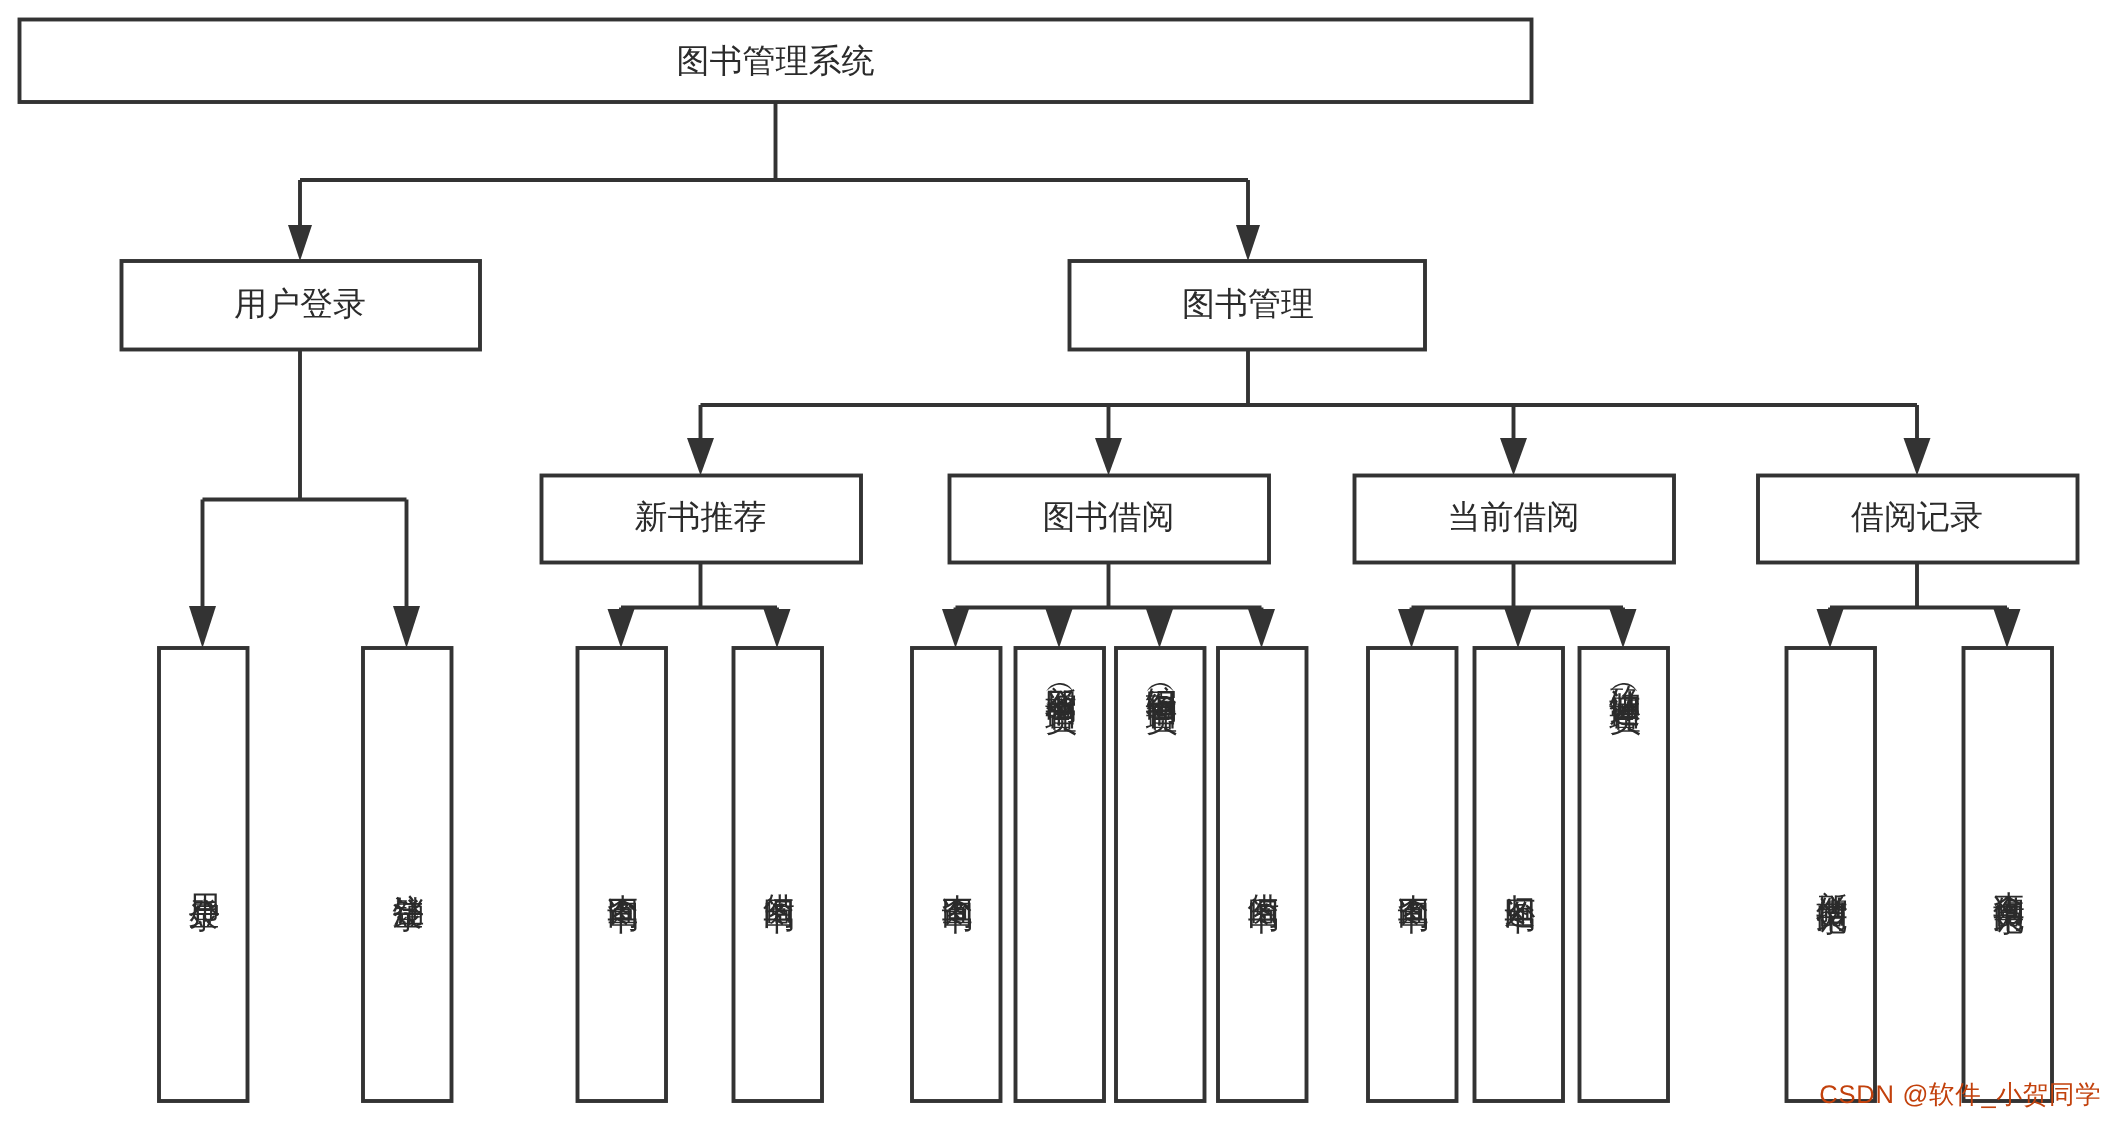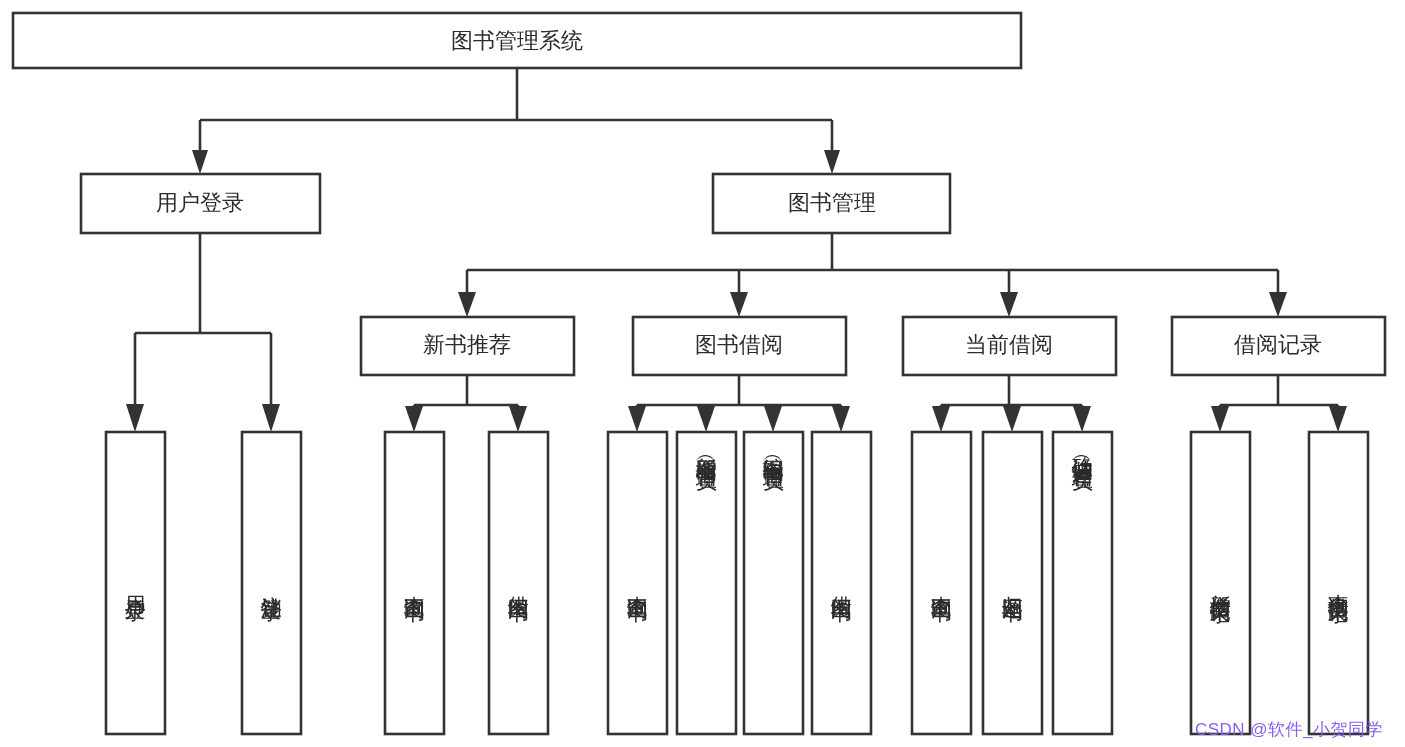--- a/index.html
+++ b/index.html
@@ -61,25 +61,25 @@
     text-orientation: upright;
     font-family: "Liberation Sans", "DejaVu Sans", sans-serif;
     font-size: 21px;
     line-height: 1.12;
     letter-spacing: 2px;
     color: #2b2b2b;
     white-space: nowrap;
   }
   #watermark {
     position: absolute;
-    right: 22px;
+    right: 4px;
     bottom: 6px;
     font-family: "Liberation Sans", "DejaVu Sans", sans-serif;
     font-size: 17px;
-    color: #8b5cf6;
+    color: #c2410c;
     letter-spacing: 0.5px;
     user-select: none;
   }
 </style>
 </head>
 <body>
 
 <div id="diagram-root">
 
   <svg id="flowchart" viewBox="0 0 1405 747">

